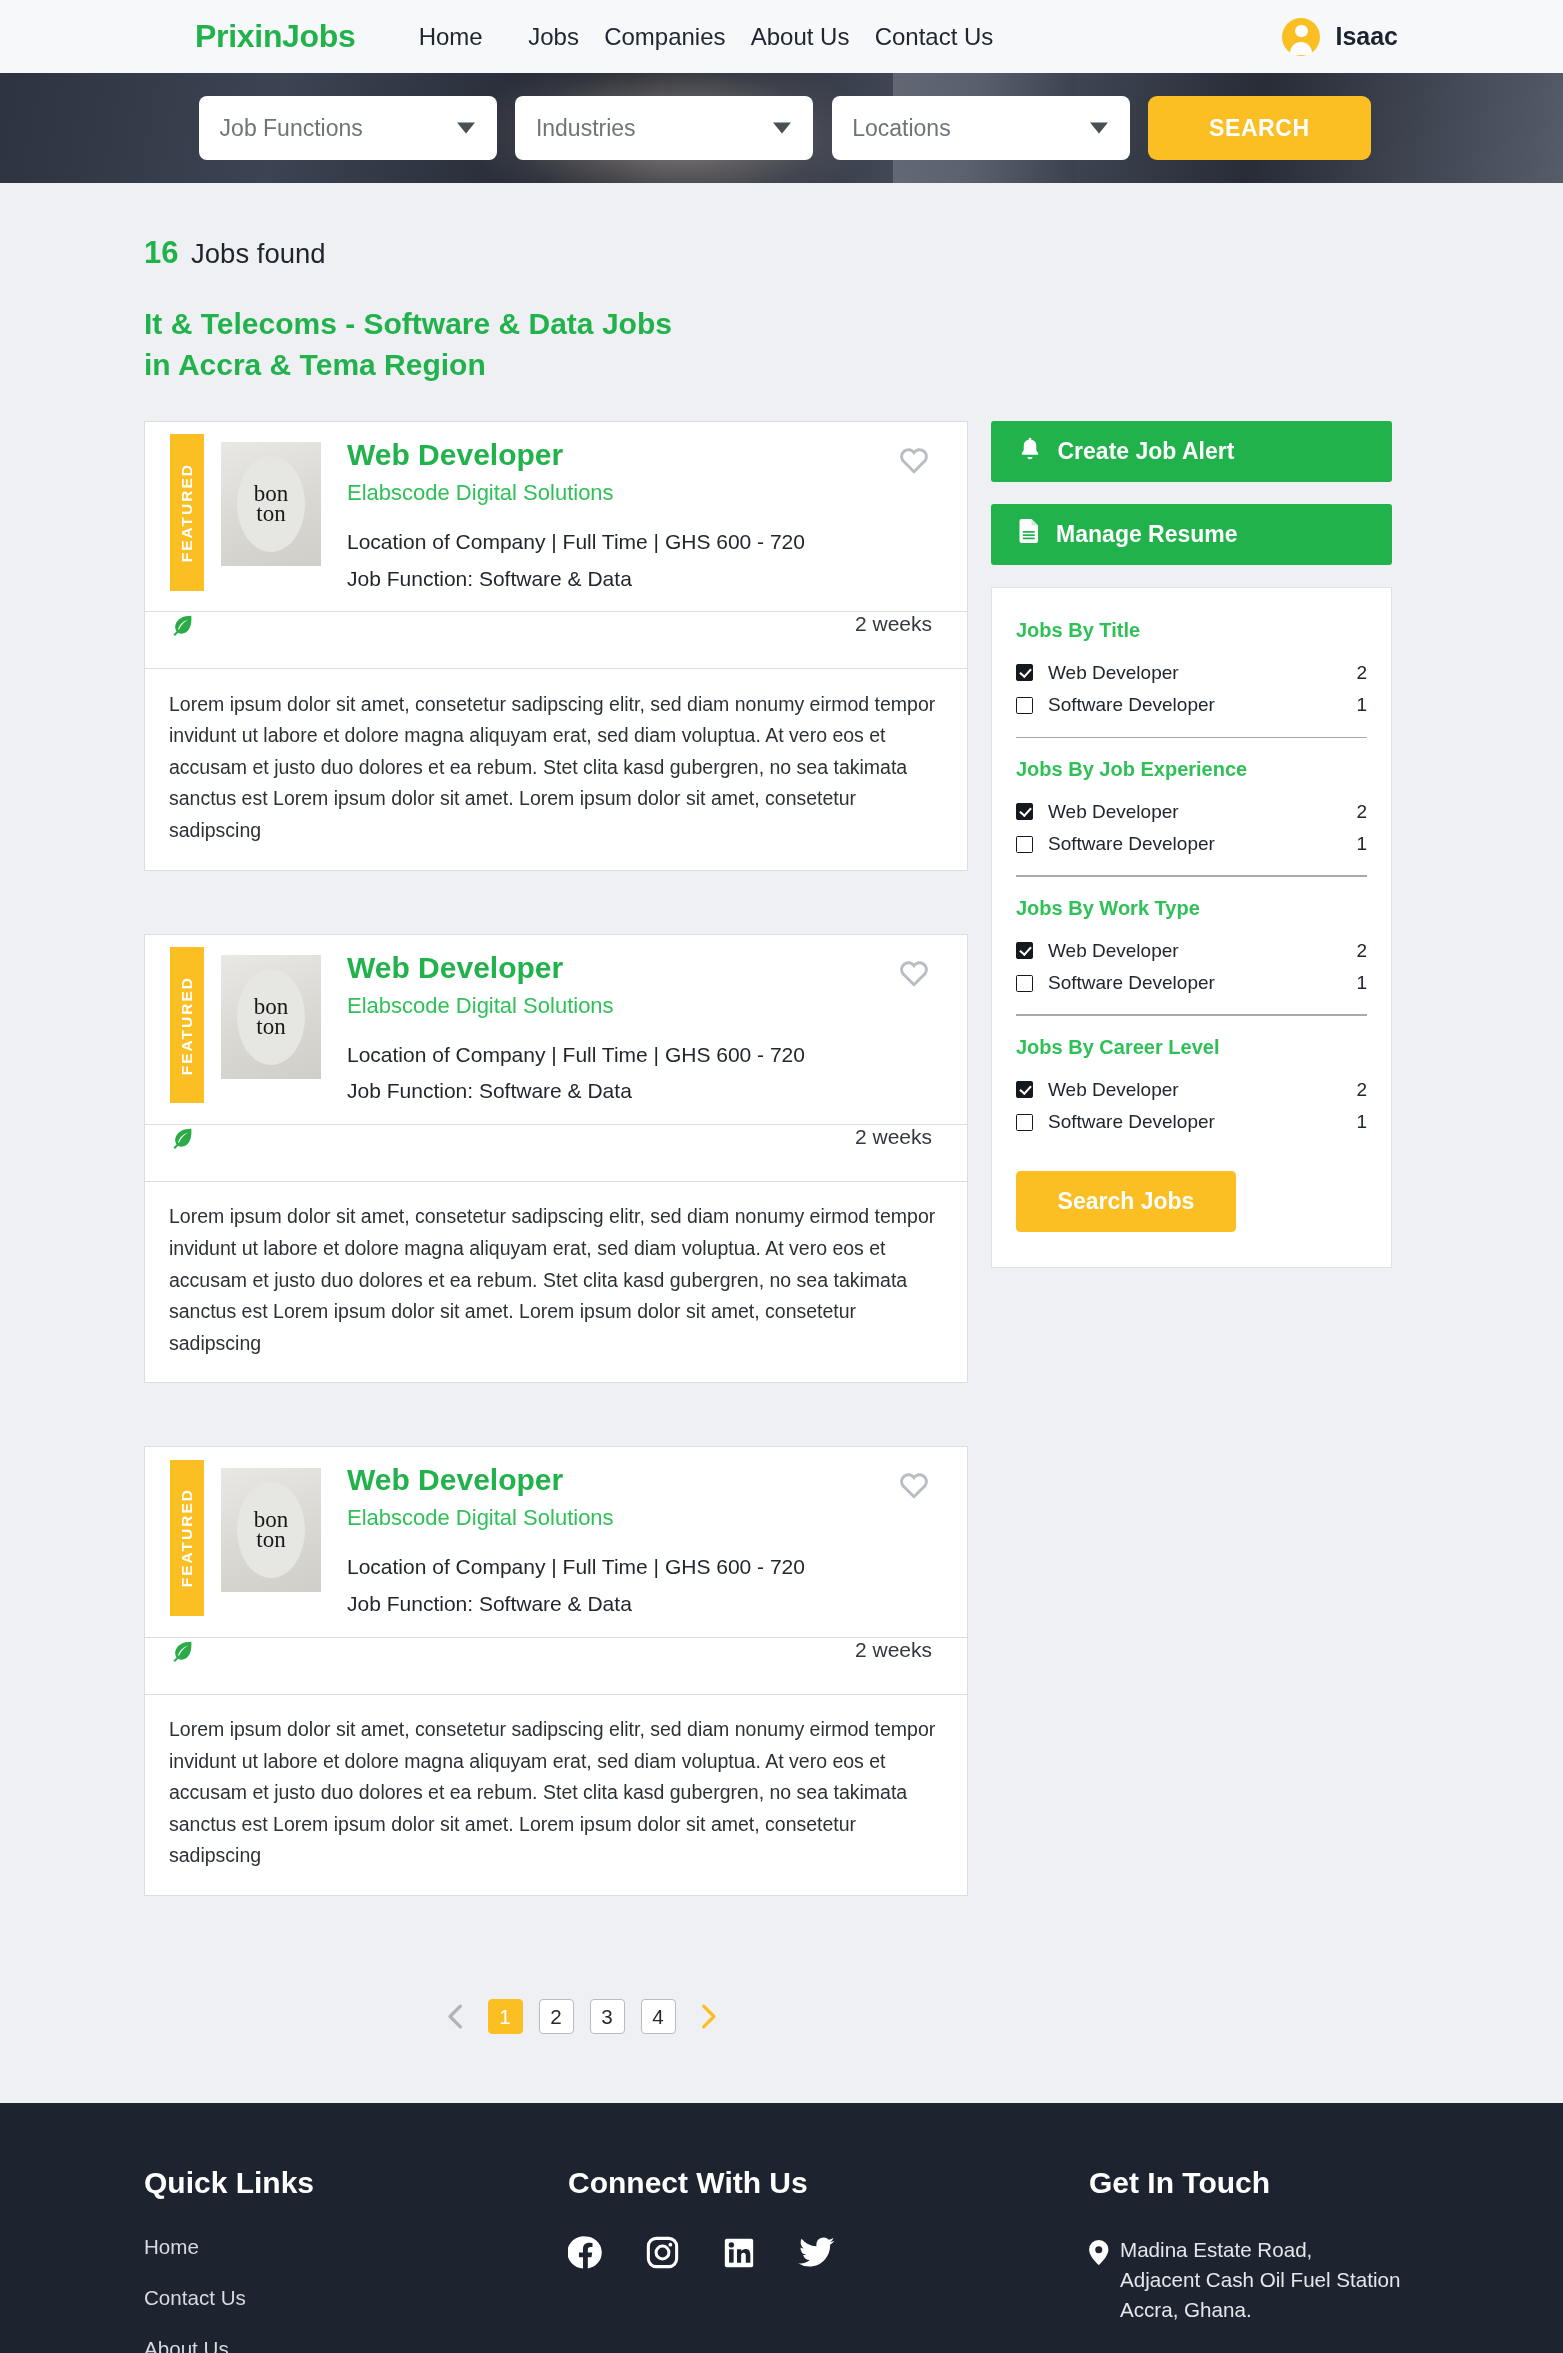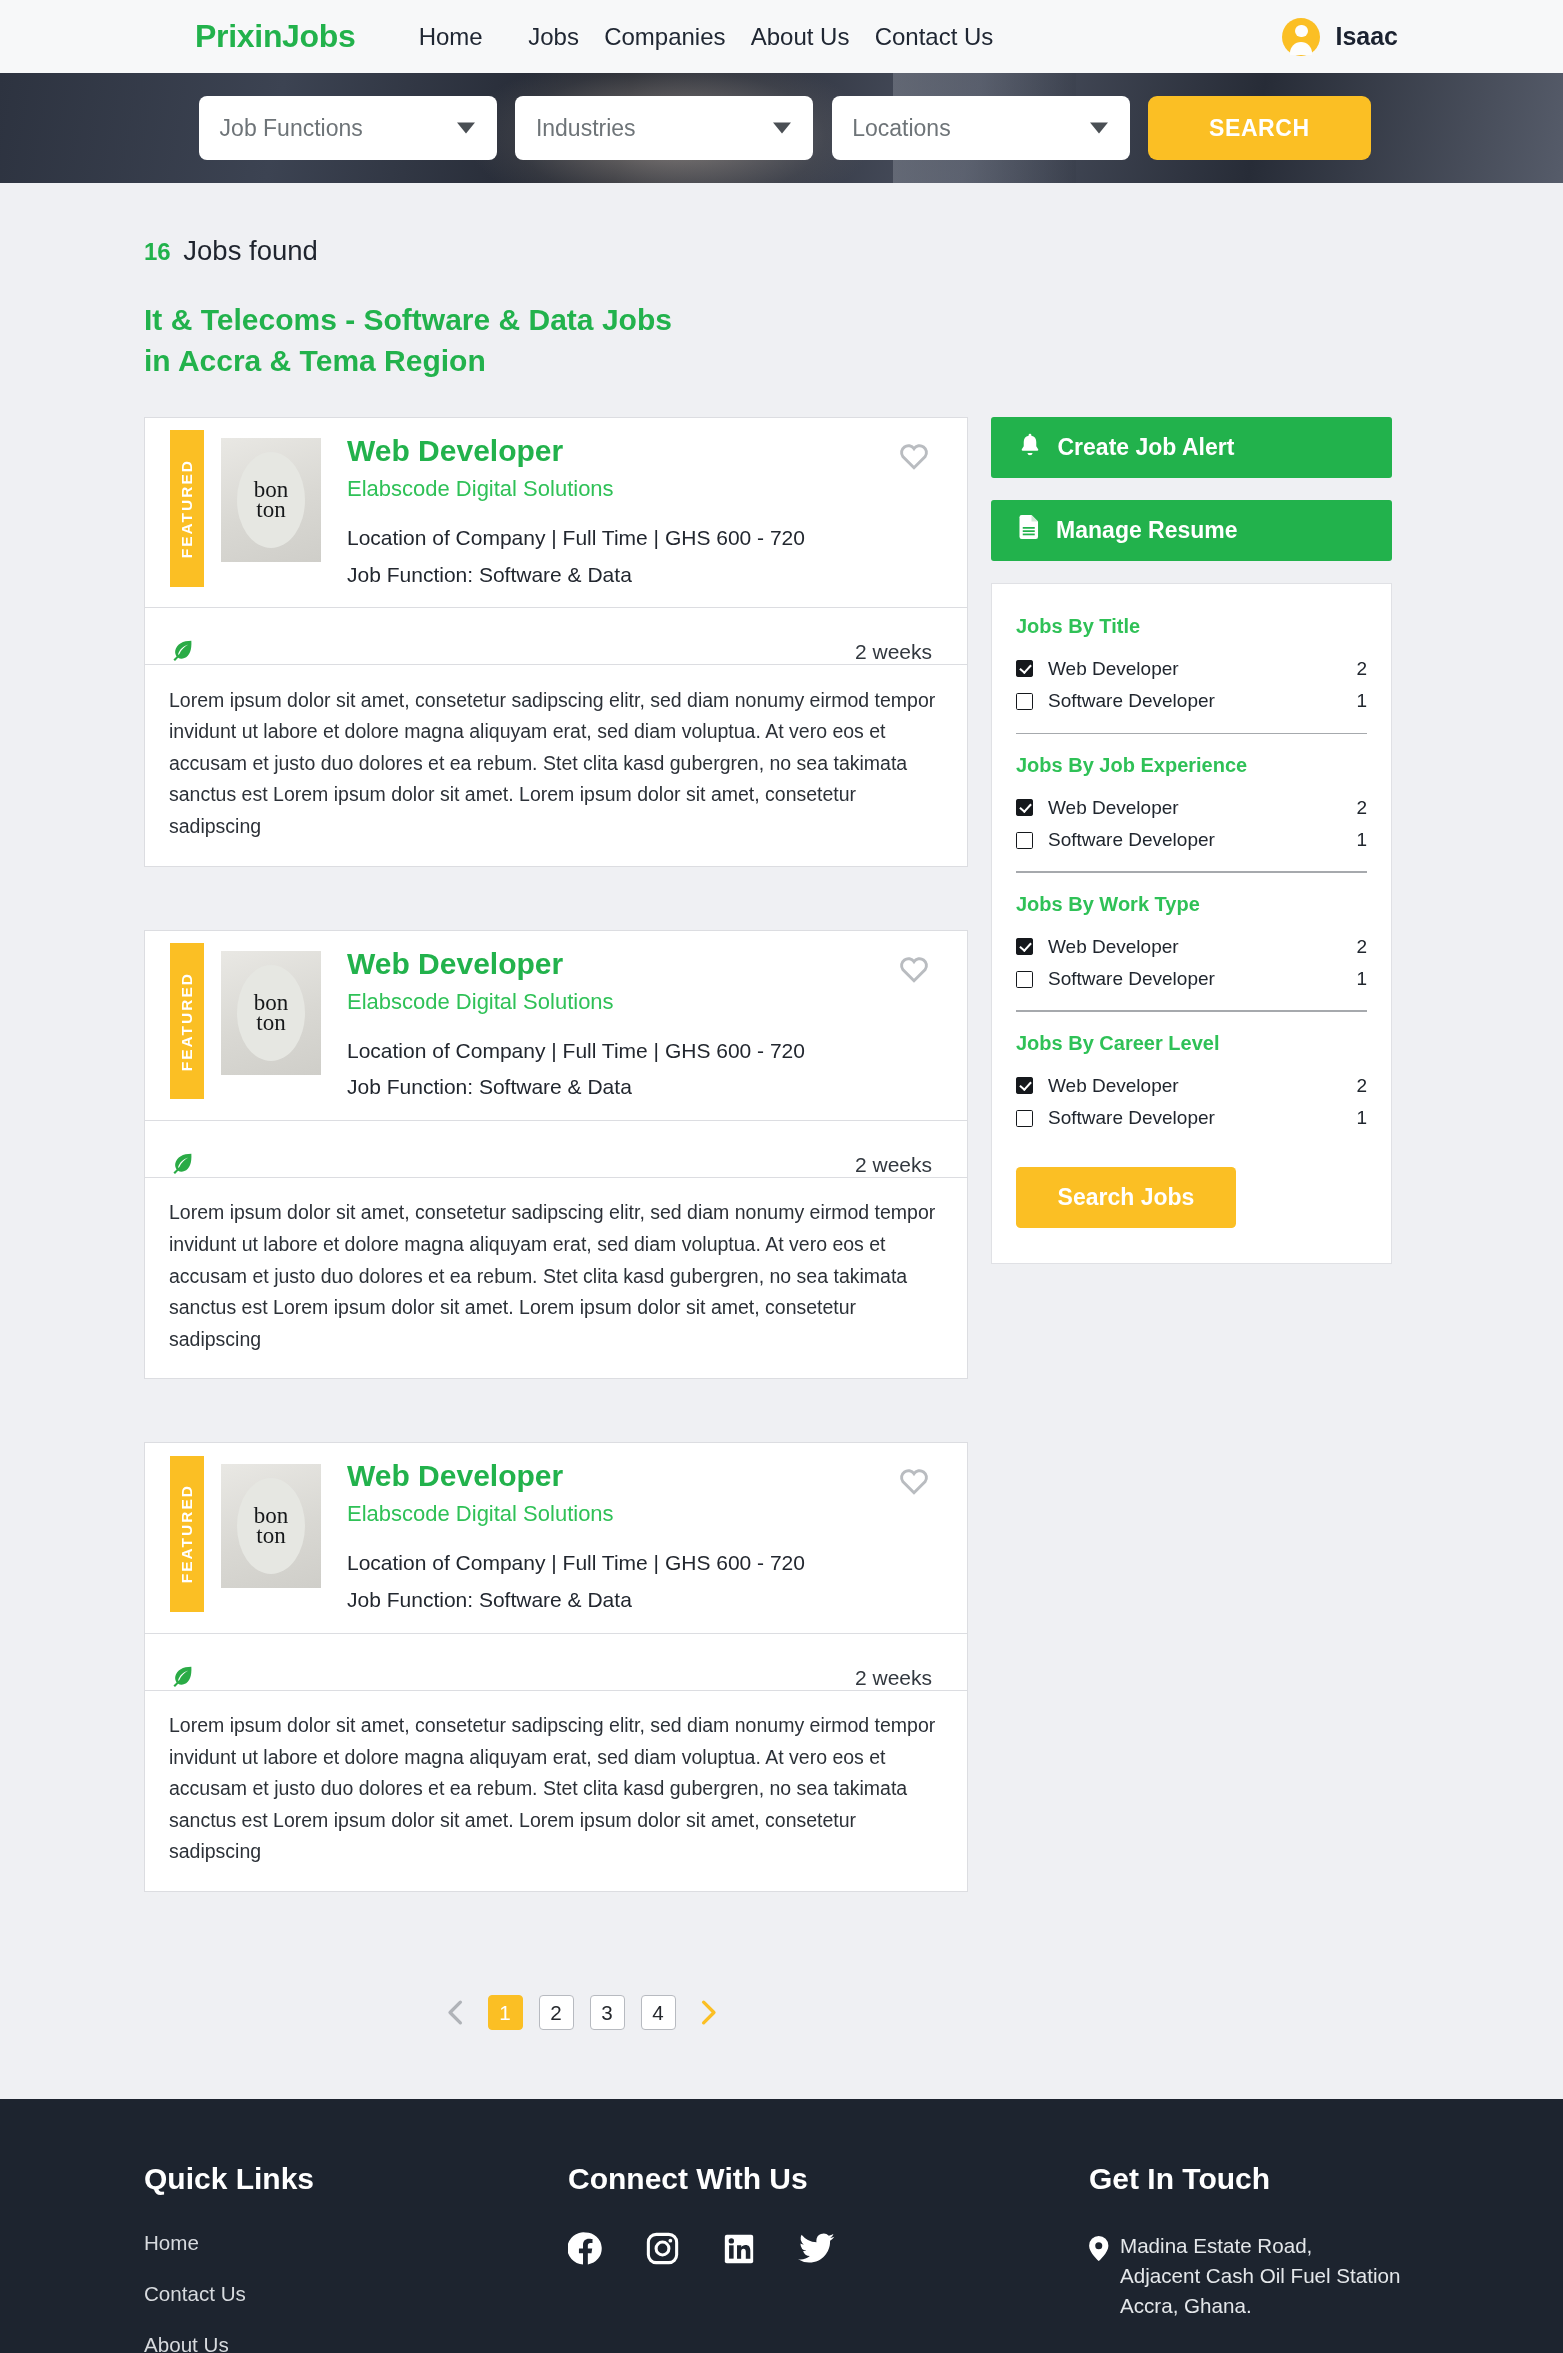--- a/index.html
+++ b/index.html
@@ -116,21 +116,21 @@
   
   .main {
     background: #eff0f3;
     padding: 0 0 69px 0;
     position: relative;
   }
   .container { width: 1564px; padding: 0 144px; }
 
   .results-head { padding-top: 52px; }
   .count-line { display: flex; align-items: baseline; gap: 12.6px; }
-  .count-num { font-size: 24px; font-weight: 700; color: #22b24c; }
+  .count-num { font-size: 31px; font-weight: 700; color: #22b24c; }
   .count-lbl { font-size: 27.5px; color: #1f242e; }
   .subtitle {
     margin-top: 32px;
     font-size: 30px; font-weight: 700; color: #22b24c;
     line-height: 1.38;
     max-width: 801px;
   }
 
   .cols { display: flex; align-items: flex-start; margin-top: 35px; }
   .left-col { width: 824px; }
@@ -203,21 +203,21 @@
   .company {
     font-size: 22px; color: #2fc157; margin-top: 9.2px;
   }
   .meta1 { font-size: 21px; color: #22272f; margin-top: 24px; }
   .meta2 { font-size: 21px; color: #22272f; margin-top: 12.6px; }
   .heart {
     position: absolute; right: 37px; top: 22px;
   }
   .card-mid {
     height: 57px;
-    display: flex; align-items: flex-end;
+    display: flex; align-items: flex-start;
     padding: 0 35px 0 25px;
     border-bottom: 0.6px solid #dcdde1;
   }
   .mid-right { margin-left: auto; font-size: 21px; color: #32383f; }
   .card-desc {
     padding: 19.5px 30px 23px 24px;
     font-size: 19.5px; line-height: 1.62; color: #2c3138;
   }
 
   

